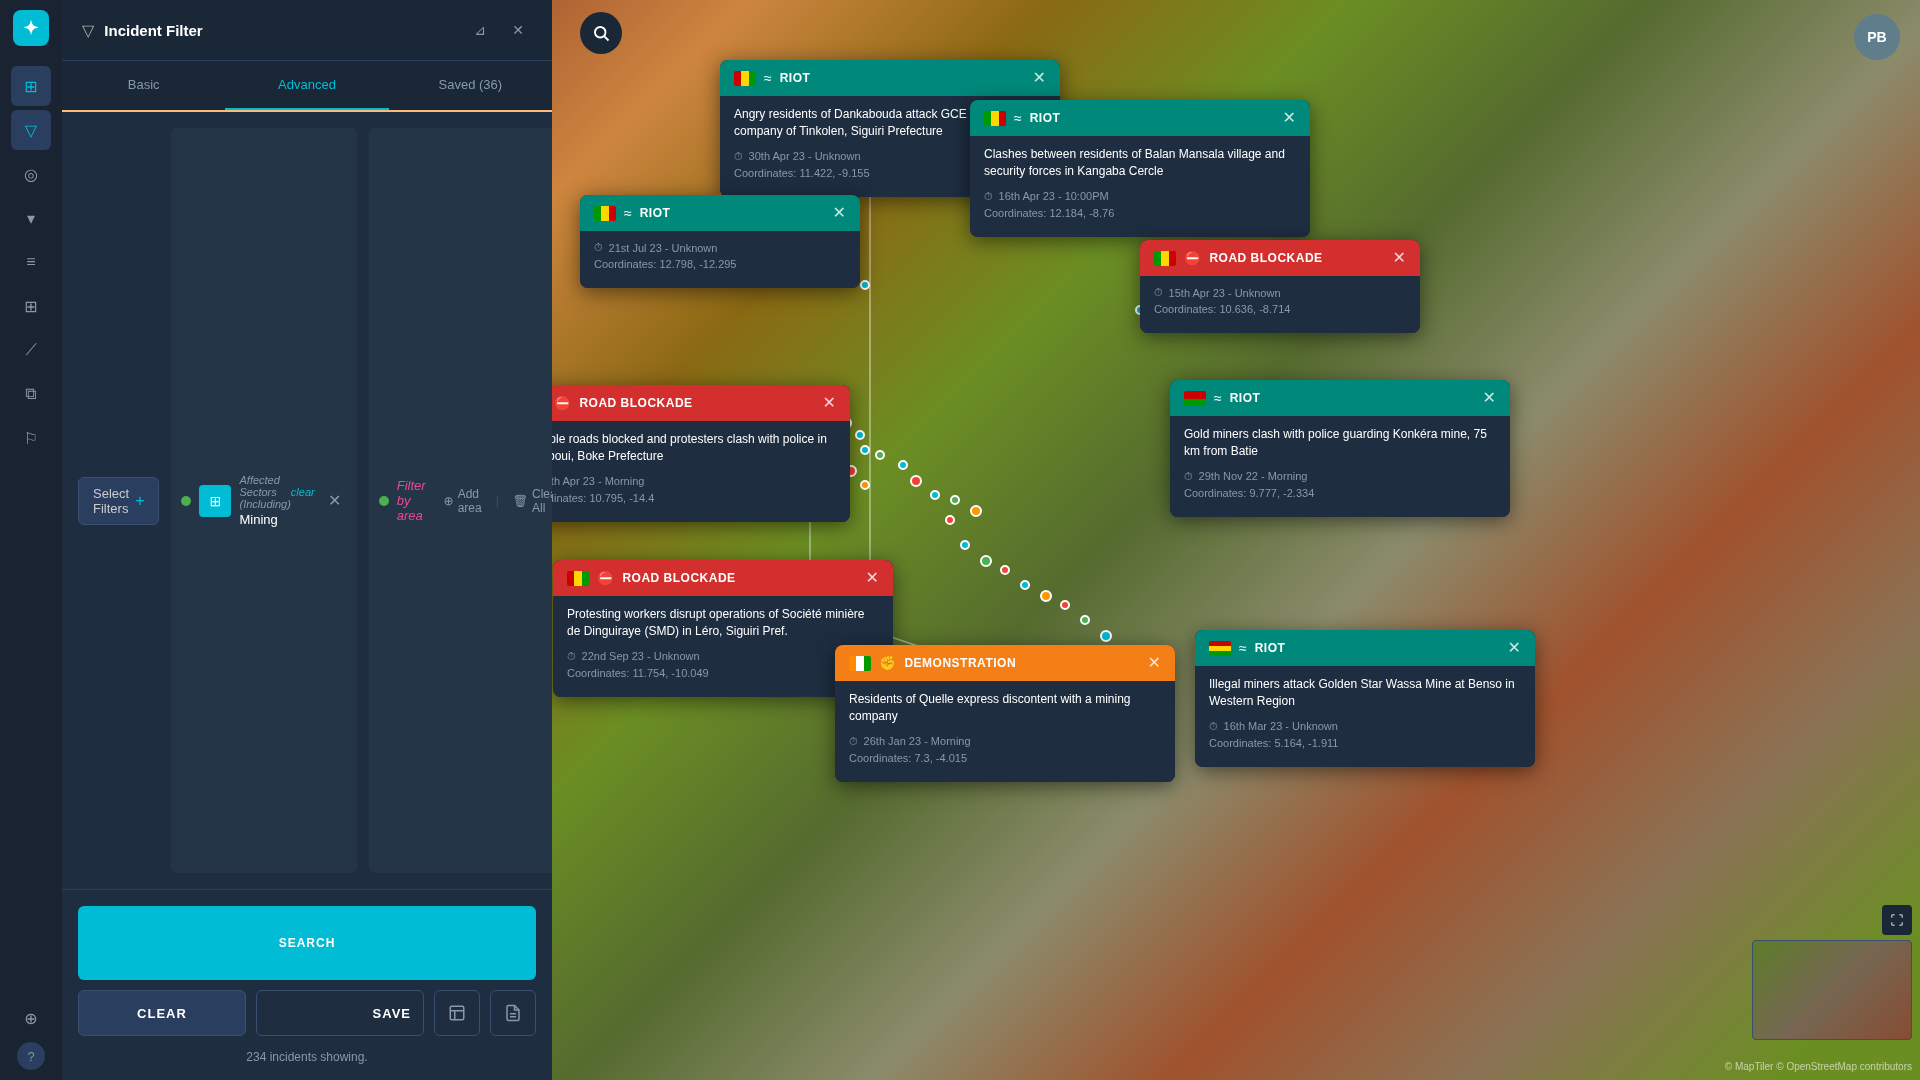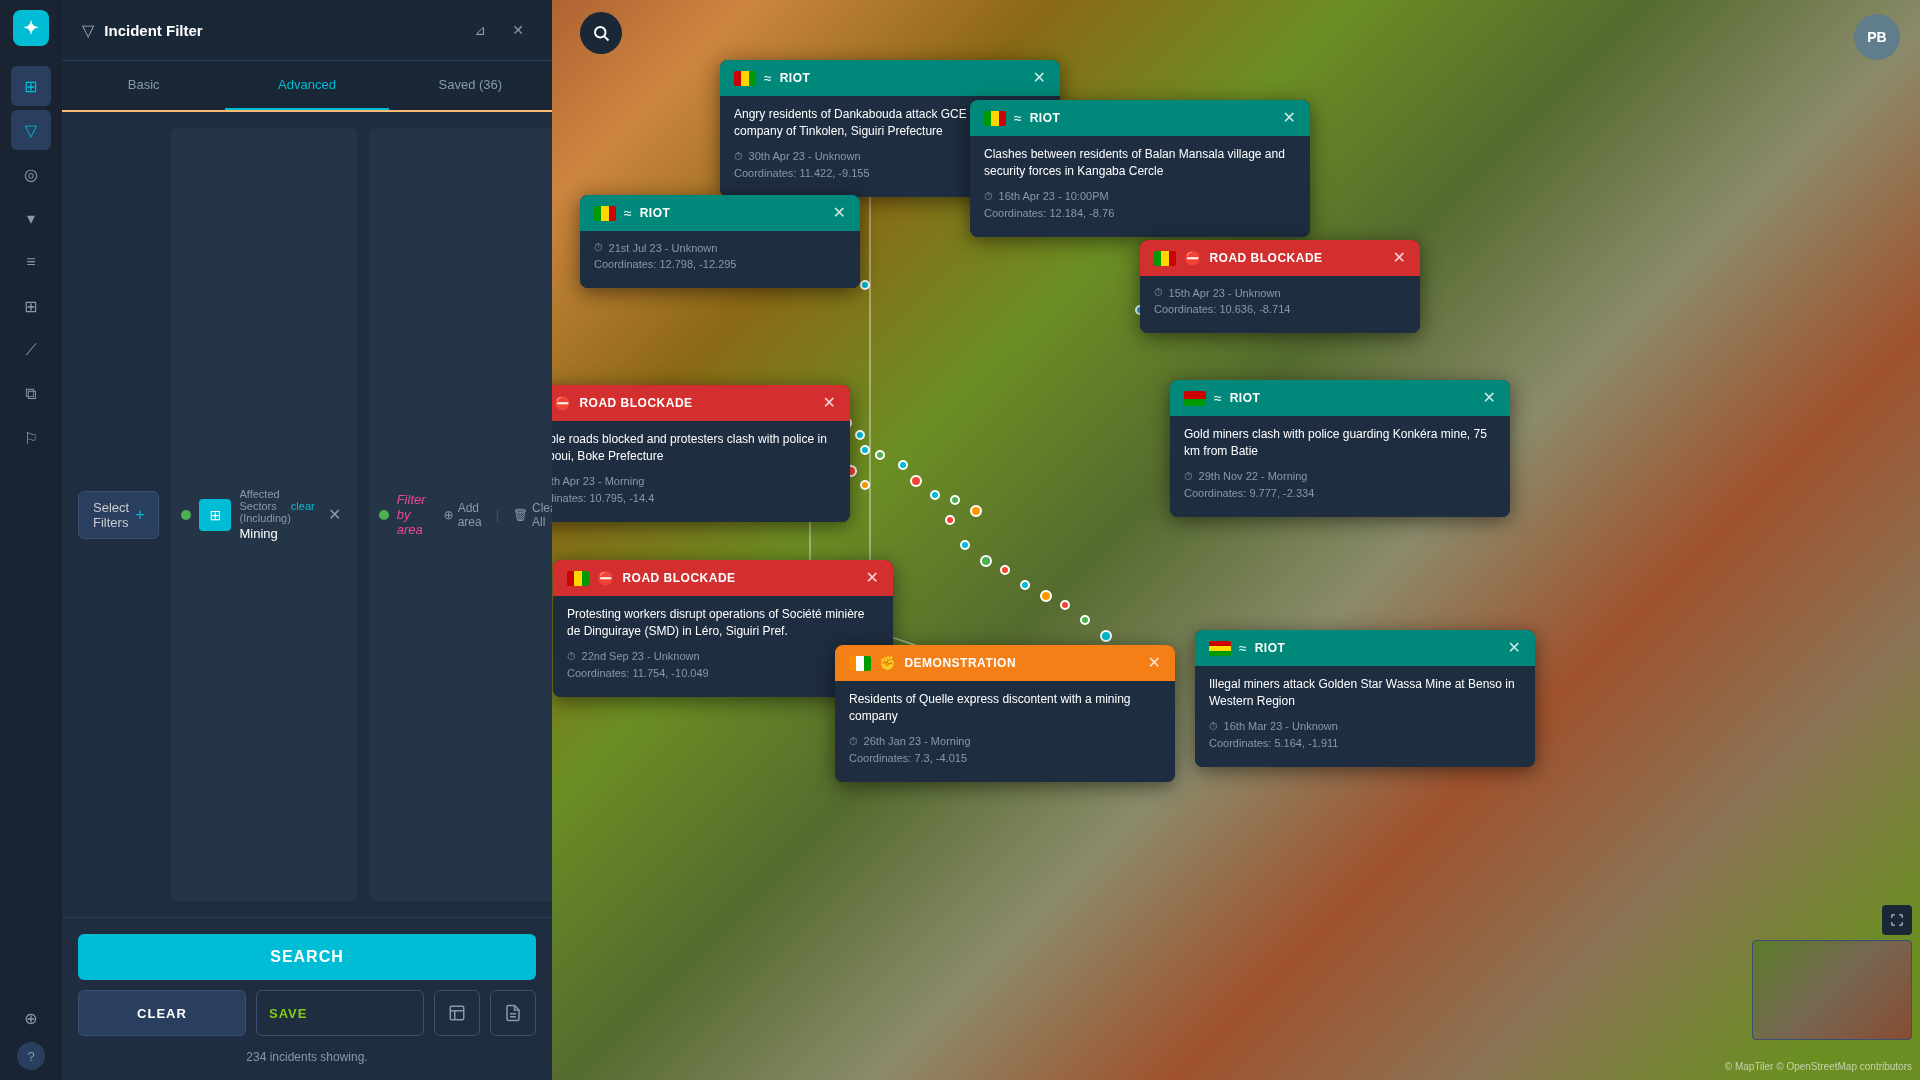--- a/index.html
+++ b/index.html
@@ -176,20 +176,21 @@
       display: flex;
       flex-direction: column;
     }
 
     .filter-label {
       font-size: 11px;
       color: #8899AA;
       display: flex;
       align-items: center;
       justify-content: space-between;
+      font-style: italic;
     }
 
     .filter-clear-link {
       color: #00BCD4;
       font-size: 11px;
       cursor: pointer;
       text-decoration: none;
     }
 
     .filter-value {
@@ -251,22 +252,22 @@
       flex-direction: column;
       gap: 10px;
     }
 
     #search-btn {
       width: 100%;
       background: #00BCD4;
       color: white;
       border: none;
       border-radius: 6px;
-      padding: 14px;
-      font-size: 16px;
+      padding: 30px;
+      font-size: 12px;
       font-weight: 700;
       letter-spacing: 1px;
       cursor: pointer;
       text-align: center;
     }
 
     #bottom-actions {
       display: flex;
       gap: 10px;
     }
@@ -281,29 +282,29 @@
       font-size: 13px;
       font-weight: 700;
       letter-spacing: 1px;
       cursor: pointer;
       text-align: center;
     }
 
     #save-btn {
       flex: 1;
       background: transparent;
-      color: #84cc16;
+      color: #ffffff;
       border: 1px solid #3a5070;
       border-radius: 6px;
       padding: 12px;
       font-size: 13px;
       font-weight: 700;
       letter-spacing: 1px;
       cursor: pointer;
-      text-align: left;
+      text-align: right;
     }
 
     .export-btn {
       width: 46px; height: 46px;
       background: transparent;
       border: 1px solid #3a5070;
       border-radius: 6px;
       display: flex; align-items: center; justify-content: center;
       color: #8899AA;
       cursor: pointer;

